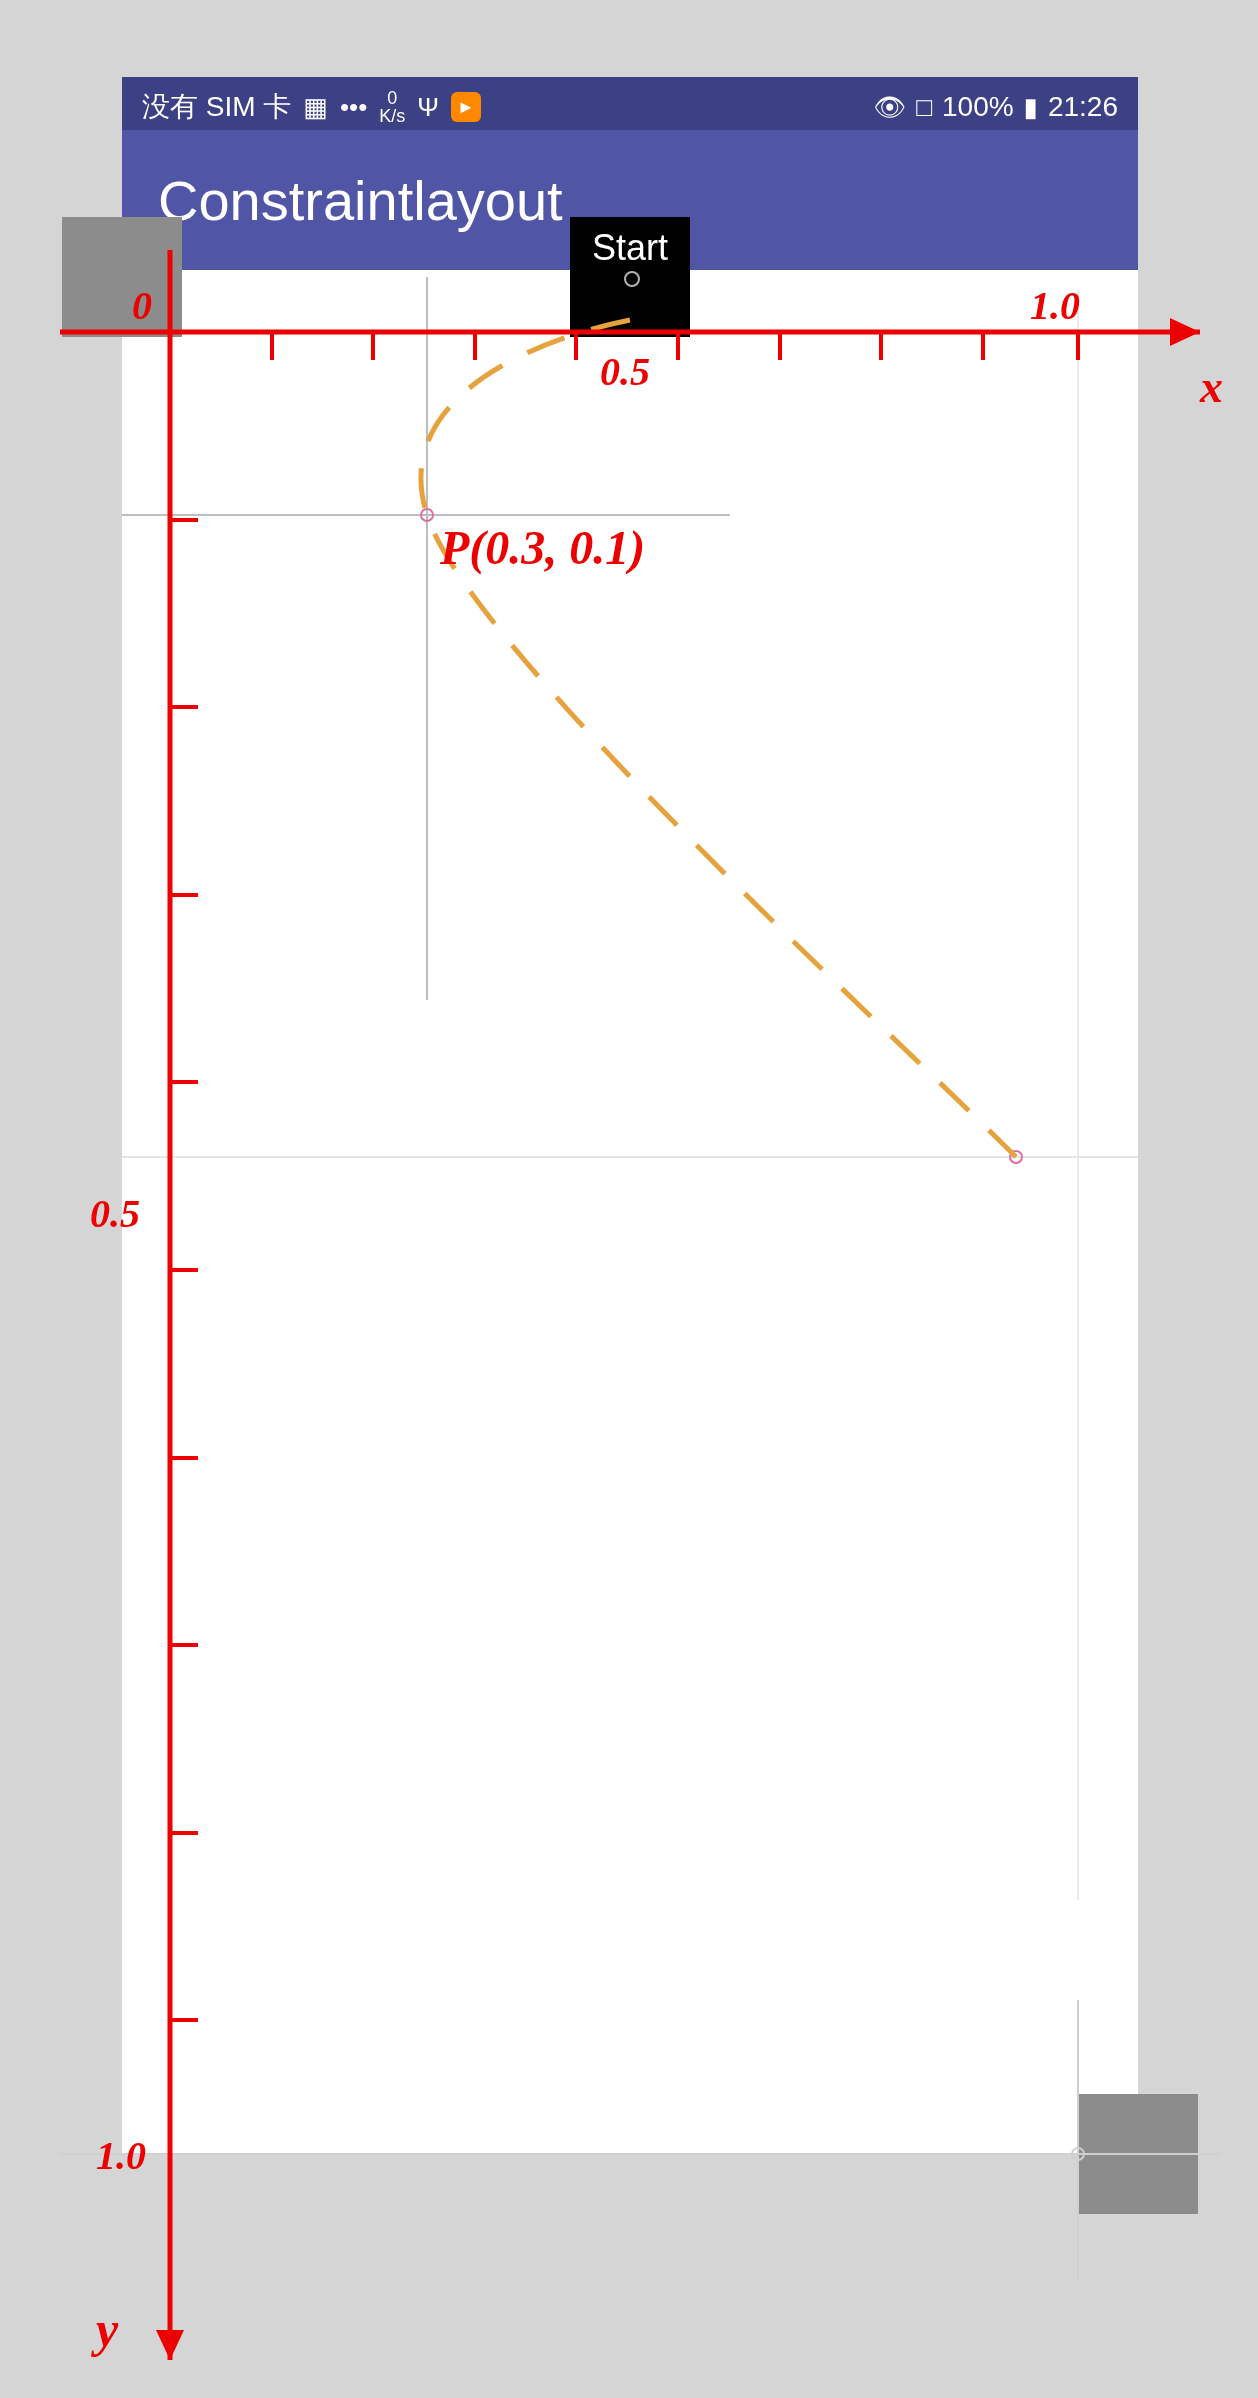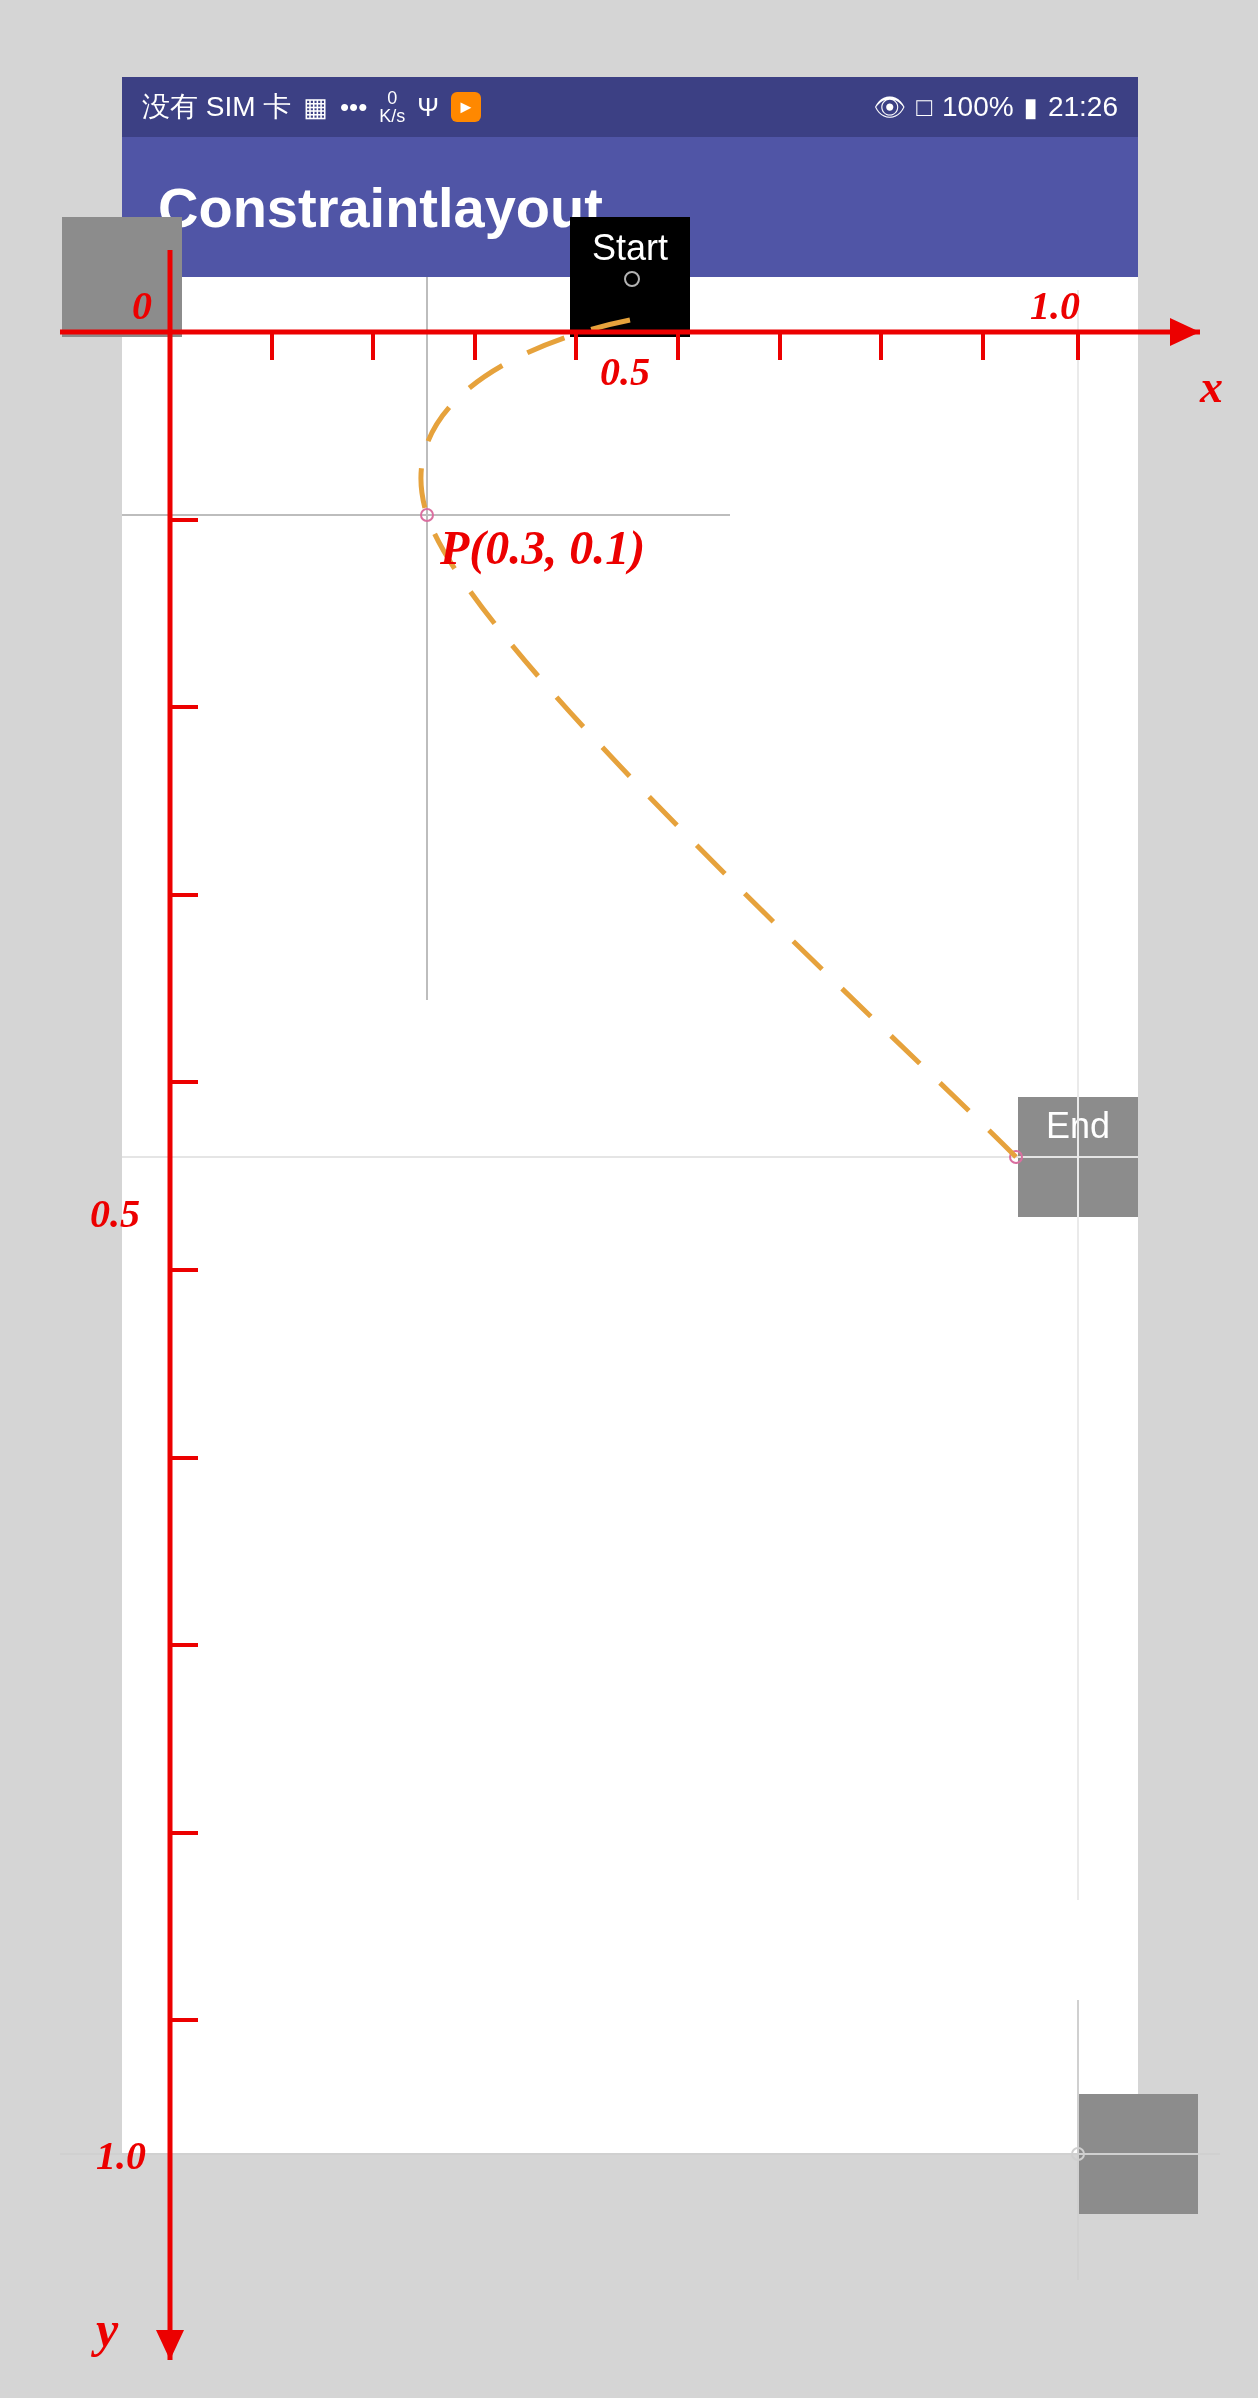--- a/index.html
+++ b/index.html
@@ -5,21 +5,21 @@
   html,body{margin:0;padding:0;width:1258px;height:2398px;background:#d5d5d5;font-family:Arial,Helvetica,sans-serif;overflow:hidden}
   .stage{position:relative;width:1258px;height:2398px}
   
   .phone{position:absolute;left:122px;top:77px;width:1016px;height:2077px;background:#ffffff}
   .statusbar{position:absolute;left:0;top:0;width:100%;height:60px;background:#3c4084;color:#ffffff;font-size:28px;display:flex;align-items:center;justify-content:space-between;padding:0 20px;box-sizing:border-box}
   .status-left{display:flex;align-items:center;gap:12px}
   .status-right{display:flex;align-items:center;gap:10px}
   .status-icon{font-size:26px}
   .ks{font-size:18px;line-height:18px;display:inline-block;text-align:center}
   .play-icon{display:inline-flex;width:30px;height:30px;background:#ff8800;border-radius:6px;align-items:center;justify-content:center;color:#fff;font-size:18px}
-  .appbar{position:absolute;left:0;top:60px;width:100%;height:140px;background:#5055a6;color:#ffffff;font-size:56px;font-weight:700;display:flex;align-items:center;padding-left:36px;box-sizing:border-box}
+  .appbar{position:absolute;left:0;top:53px;width:100%;height:140px;background:#5055a6;color:#ffffff;font-size:56px;font-weight:400;display:flex;align-items:center;padding-left:36px;box-sizing:border-box}
   
   .content{position:absolute;left:0;top:200px;width:940px;height:1877px;background:#ffffff}
   
   .gbox{position:absolute;background:#8c8c8c}
   
   .startbox{position:absolute;background:#000000;color:#ffffff;font-size:36px;display:flex;align-items:flex-start;justify-content:center;padding-top:10px;box-sizing:border-box}
   .startpoint{position:absolute;width:12px;height:12px;border:2px solid rgba(255,255,255,0.7);border-radius:50%}
   
   .endbox{position:absolute;background:#8c8c8c;color:#ffffff;font-size:36px;display:flex;align-items:flex-start;justify-content:center;padding-top:8px;box-sizing:border-box}
   
@@ -60,23 +60,20 @@
 
       <div class="gbox" style="left:-60px;top:-60px;width:120px;height:120px"></div>
 
       <div class="gbox" style="left:956px;top:1817px;width:120px;height:120px"></div>
 
       <div class="startbox" style="left:448px;top:-60px;width:120px;height:120px">
         <span>Start</span>
         <span class="startpoint" style="left:54px;top:54px"></span>
       </div>
 
-      <div class="endbox" style="left:896px;top:820px;width:120px;height:120px">
-        <span>End</span>
-      </div>
     </div>
   </div>
 
   <svg class="overlay" viewBox="0 0 1258 2398">
 
     <line x1="122" y1="515" x2="730" y2="515" stroke="#bdbdbd" stroke-width="2"></line>
     <line x1="427" y1="277" x2="427" y2="1000" stroke="#bdbdbd" stroke-width="2"></line>
 
     <line x1="122" y1="1157" x2="1138" y2="1157" stroke="#e5e5e5" stroke-width="2"></line>
 

